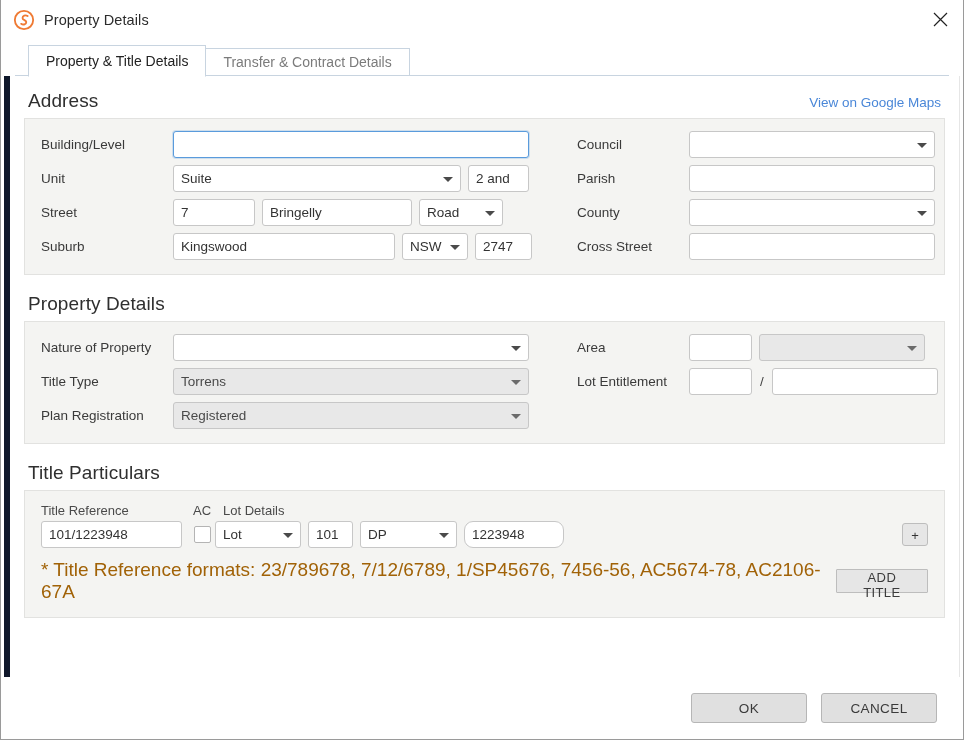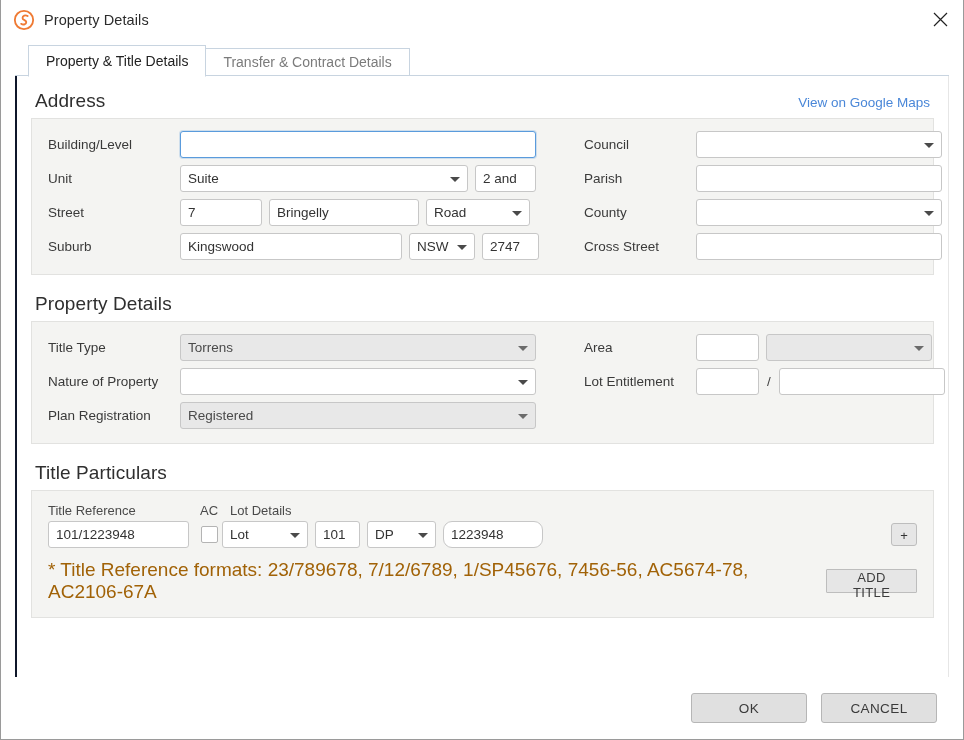--- a/index.html
+++ b/index.html
@@ -106,23 +106,23 @@
   .tab.inactive {
     color: #7b7b7b;
     border-left: none;
   }
 
   
   .content {
     flex: 1 1 auto;
     padding: 14px 14px 0 14px;
     box-sizing: border-box;
-    border-left: 2px solid #0f172a;
+    border-left: 6px solid #0f172a;
     border-right: 1px solid #e6e6e6;
-    margin: 0 14px;
+    margin: 0 3px;
     border-top: none;
     position: relative;
     overflow: hidden;
   }
 
   .section-head {
     display: flex;
     align-items: flex-end;
     justify-content: space-between;
     padding: 0 4px 6px 4px;
@@ -381,21 +381,21 @@
             <div class="gap"></div>
             <input class="ipt" style="width: 61px;" value="2 and">
           </div>
 
           <div class="frow">
             <div class="flabel lbl-addr">Street</div>
             <input class="ipt" style="width: 82px;" value="7">
             <div class="gap"></div>
             <input class="ipt" style="width: 150px;" value="Bringelly">
             <div class="gap"></div>
-            <div class="sel" style="width:104px">
+            <div class="sel" style="width:84px">
               <span class="seltext">Road</span>
               <span class="caret"></span>
             </div>
           </div>
 
           <div class="frow">
             <div class="flabel lbl-addr">Suburb</div>
             <input class="ipt" style="width: 222px;" value="Kingswood">
             <div class="gap"></div>
             <div class="sel" style="width:66px">
@@ -437,30 +437,30 @@
 
     <div class="section-head">
       <div class="section-title">Property Details</div>
     </div>
 
     <div class="panel">
       <div class="cols">
 
         <div class="col-left">
           <div class="frow">
+            <div class="flabel lbl-prop">Nature of Property</div>
+            <div class="sel" style="width:356px">
+              <span class="seltext"></span>
+              <span class="caret"></span>
+            </div>
+          </div>
+          <div class="frow">
             <div class="flabel lbl-prop">Title Type</div>
             <div class="sel disabled" style="width:356px">
               <span class="seltext">Torrens</span>
-              <span class="caret"></span>
-            </div>
-          </div>
-          <div class="frow">
-            <div class="flabel lbl-prop">Nature of Property</div>
-            <div class="sel" style="width:356px">
-              <span class="seltext"></span>
               <span class="caret"></span>
             </div>
           </div>
           <div class="frow">
             <div class="flabel lbl-prop">Plan Registration</div>
             <div class="sel disabled" style="width:356px">
               <span class="seltext">Registered</span>
               <span class="caret"></span>
             </div>
           </div>
@@ -505,21 +505,21 @@
         <div class="chkwrap">
           <div class="chk"></div>
         </div>
         <div class="sel" style="width:86px">
           <span class="seltext">Lot</span>
           <span class="caret"></span>
         </div>
         <div class="gap"></div>
         <input class="ipt" style="width: 45px;" value="101">
         <div class="gap"></div>
-        <div class="sel" style="width:69px">
+        <div class="sel" style="width:97px">
           <span class="seltext">DP</span>
           <span class="caret"></span>
         </div>
         <div class="gap"></div>
         <input class="ipt" style="width: 100px; border-radius: 9px;" value="1223948">
         <div style="flex:1 1 auto"></div>
         <button class="plus-btn">+</button>
       </div>
 
       <div class="tp-footrow">

